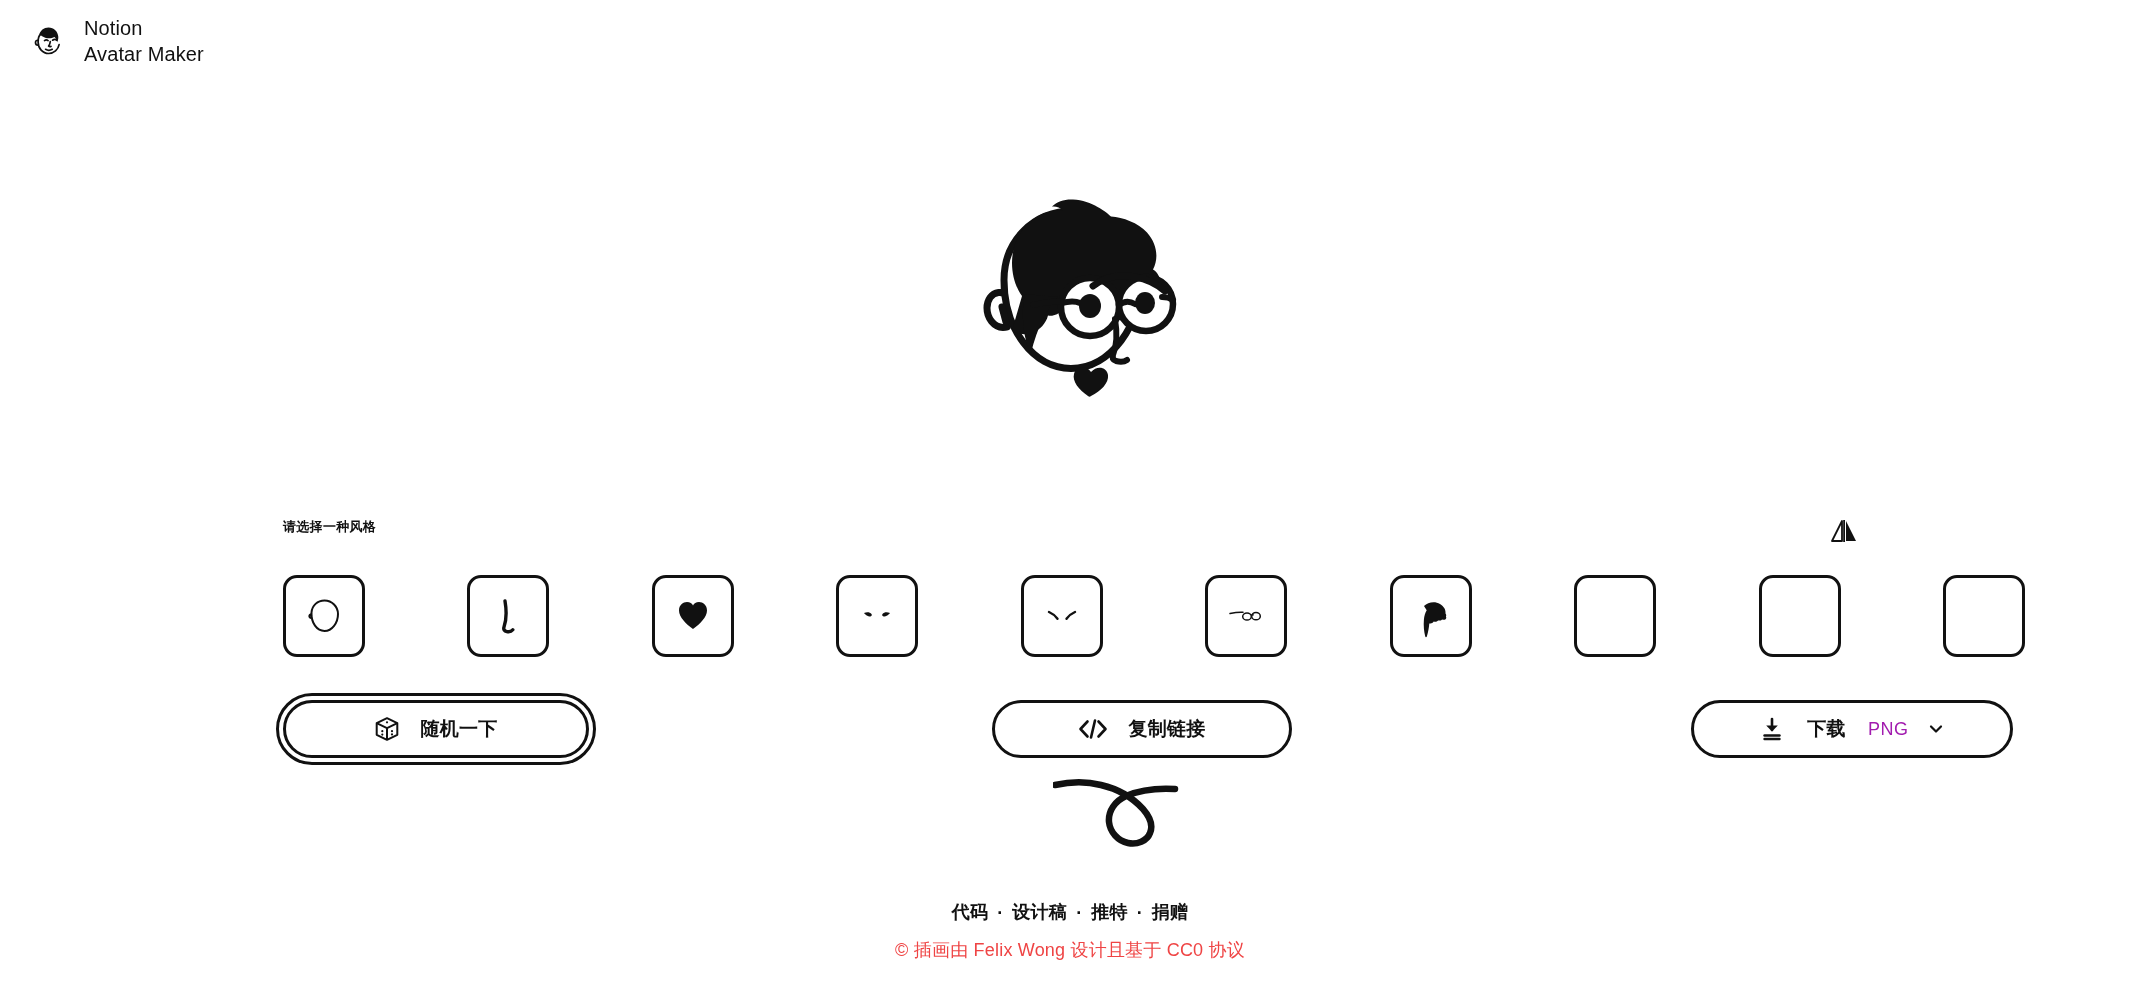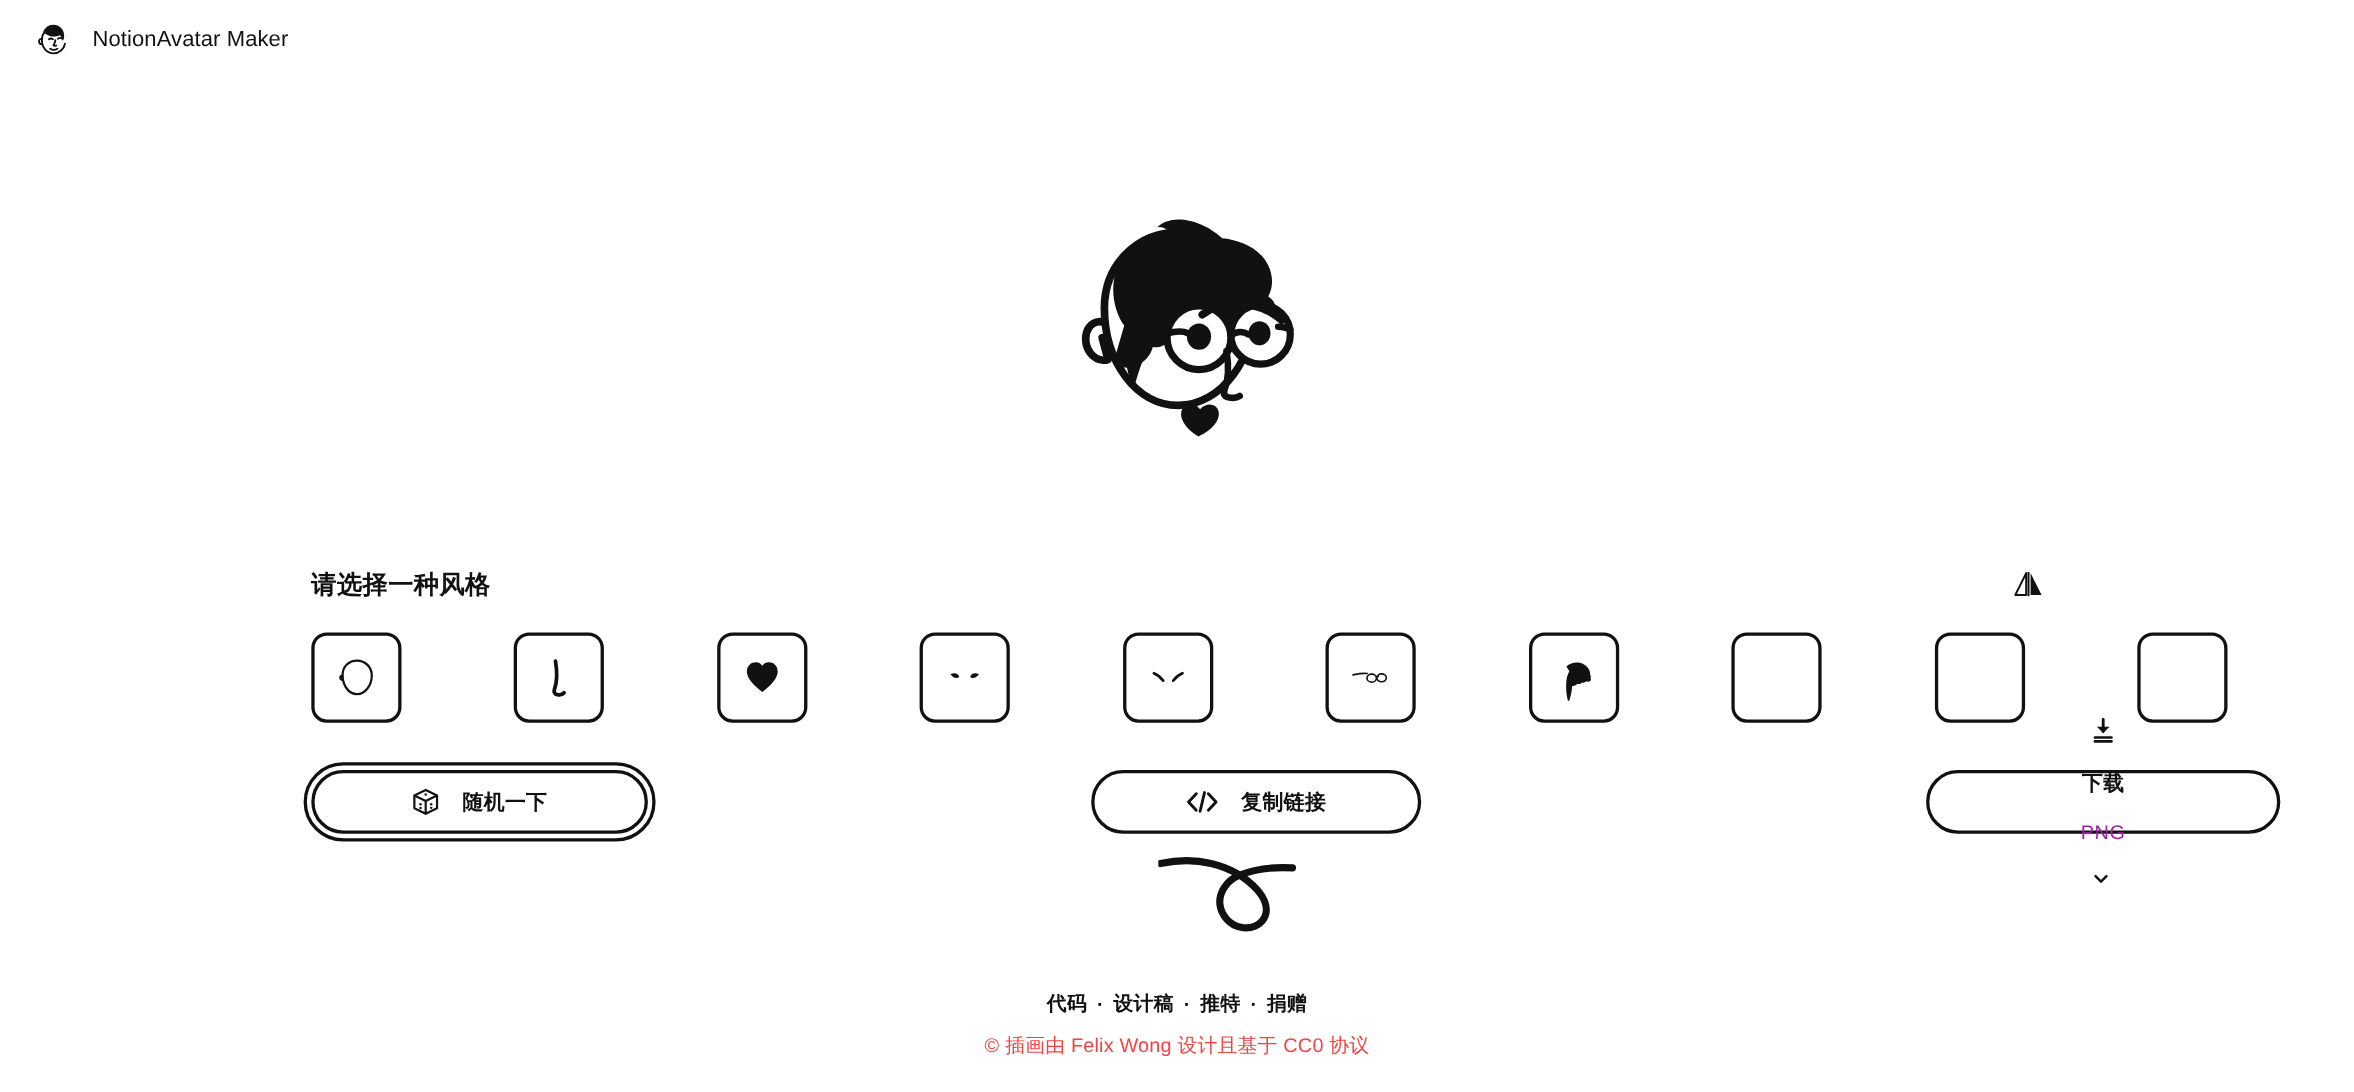--- a/index.html
+++ b/index.html
@@ -31,20 +31,21 @@
     gap: 14px;
   }
   .brand-logo {
     width: 42px;
     height: 42px;
     flex: 0 0 42px;
     display: block;
   }
   .brand-text {
     display: flex;
+    flex-direction: column;
     line-height: 1.28;
   }
   .brand-line {
     font-size: 20px;
     letter-spacing: .1px;
     color: #111111;
     white-space: nowrap;
   }
 
   
@@ -65,21 +66,21 @@
   }
 
   
   .picker {
     position: absolute;
     left: 283px;
     top: 520px;
     width: 1580px;
   }
   .picker-label {
-    font-size: 23px;
+    font-size: 13px;
     font-weight: 700;
     color: #111111;
     letter-spacing: .3px;
     margin: 0 0 26px 0;
     line-height: 1;
   }
 
   .flip-btn {
     position: absolute;
     right: -3px;
@@ -155,24 +156,23 @@
     left: 0;
     width: 306px;
     outline: 3px solid #111111;
     outline-offset: 4px;
   }
   .pill--copy {
     left: 709px;
     width: 300px;
   }
   .pill--download {
-    left: 1468px;
+    left: 1408px;
     width: 322px;
     gap: 22px;
-    flex-direction: column;
   }
   .fmt-label {
     font-weight: 400;
     font-size: 18px;
     letter-spacing: .6px;
     color: #a21caf;
   }
   .chev { display: flex; align-items: center; margin-left: -4px; }
 
   

